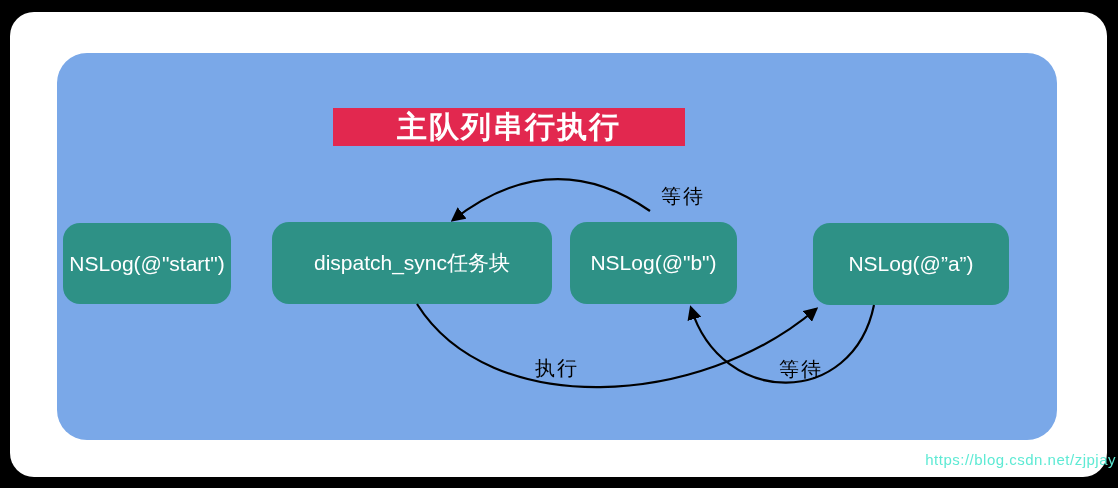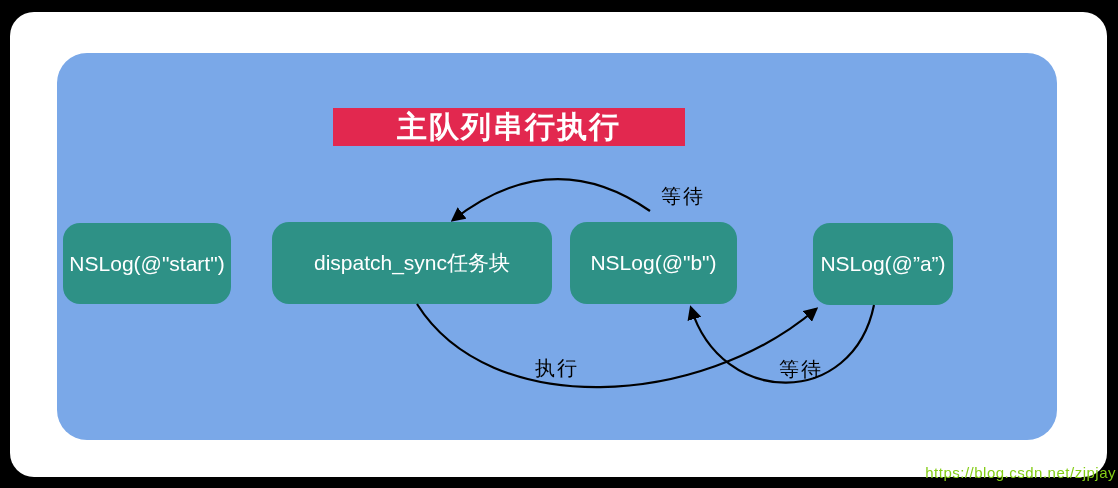--- a/index.html
+++ b/index.html
@@ -48,44 +48,44 @@
     color: #ffffff;
     font-size: 21px;
     display: flex;
     align-items: center;
     justify-content: center;
     white-space: nowrap;
   }
   #node-start    { left: 63px;  top: 223px; width: 168px; height: 81px; }
   #node-dispatch { left: 272px; top: 222px; width: 280px; height: 82px; }
   #node-b        { left: 570px; top: 222px; width: 167px; height: 82px; }
-  #node-a        { left: 813px; top: 223px; width: 140px; height: 82px; }
+  #node-a        { left: 813px; top: 223px; width: 196px; height: 82px; }
   .arrows-layer {
     position: absolute;
     left: 0; top: 0;
     width: 1118px; height: 488px;
     pointer-events: none;
   }
   .edge-label {
     position: absolute;
     transform: translate(-50%, -50%);
     font-family: "DejaVu Serif", serif;
     font-size: 20px;
     color: #000000;
     white-space: nowrap;
     letter-spacing: 2px;
   }
   #label-wait-top    { left: 683px; top: 196px; }
   #label-execute     { left: 557px; top: 368px; }
   #label-wait-bottom { left: 801px; top: 369px; }
   .watermark {
     position: absolute;
-    right: 2px; bottom: 7px;
+    right: 2px; bottom: 20px;
     font-size: 15px;
-    color: #84cc16;
+    color: #5eead4;
     letter-spacing: 0.5px;
   }
 </style>
 </head>
 <body>
 
 <div class="white-frame"></div>
 <div class="blue-panel"></div>
 
 <div class="title-box">主队列串行执行</div>

